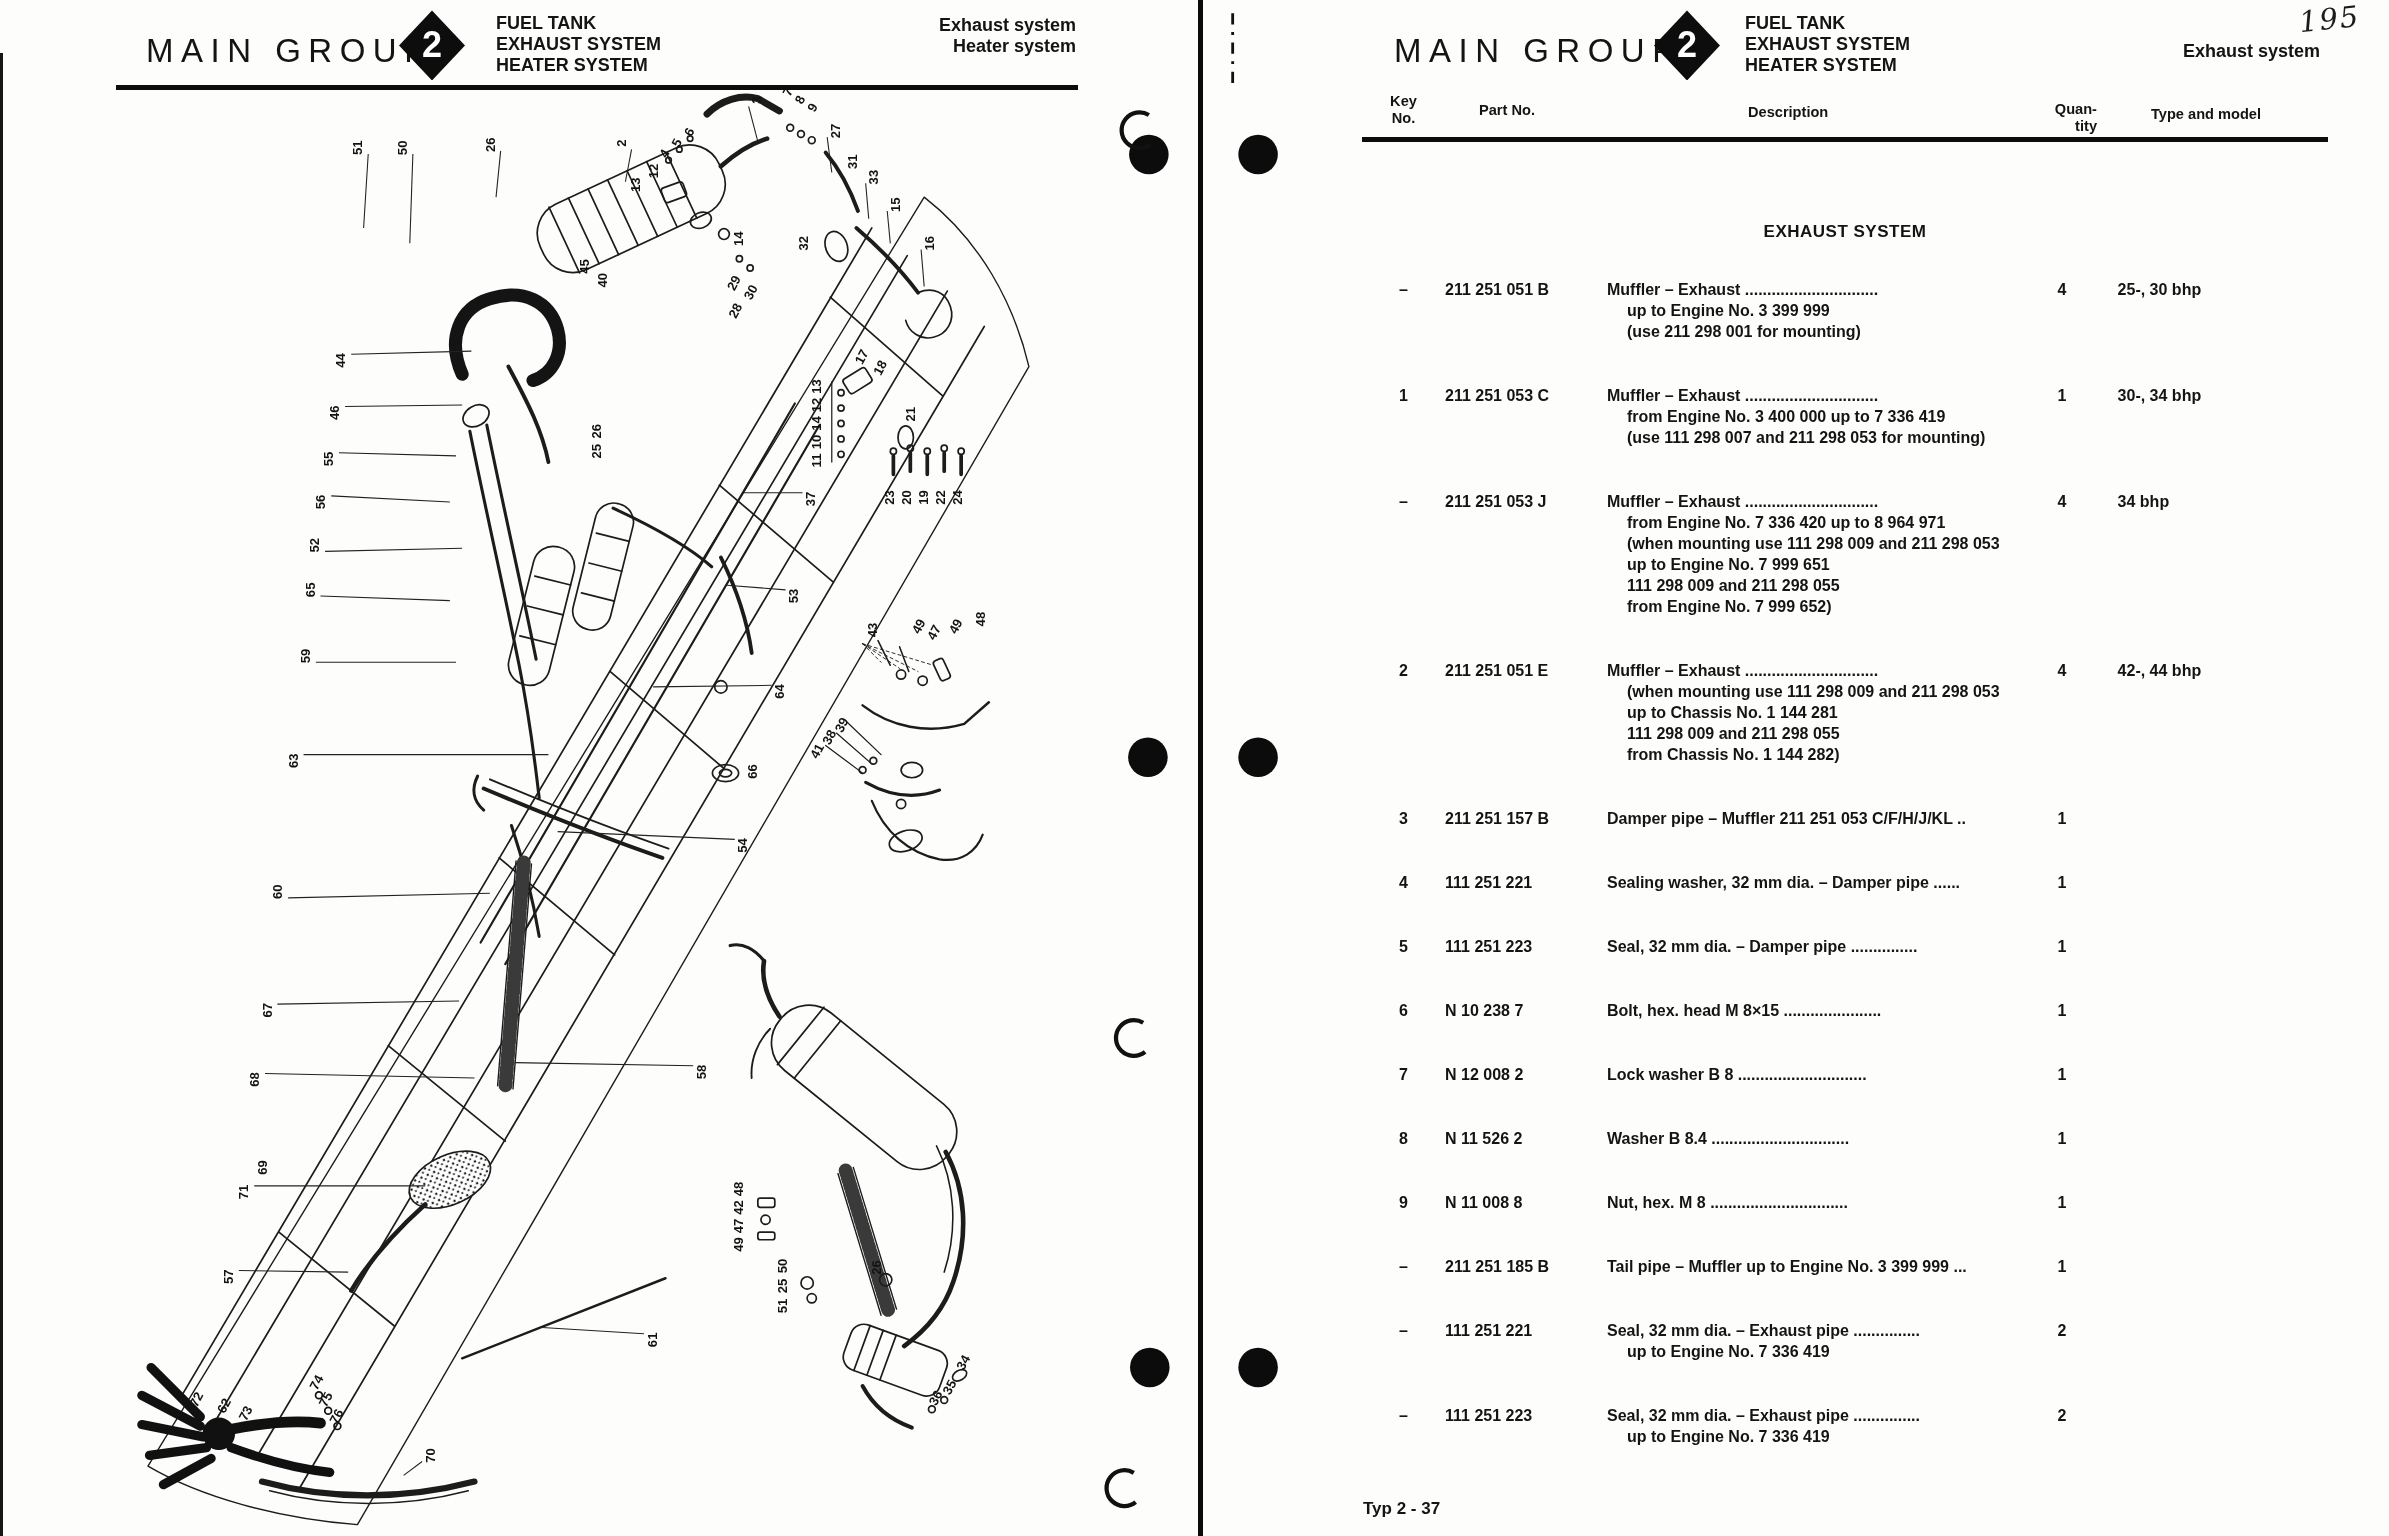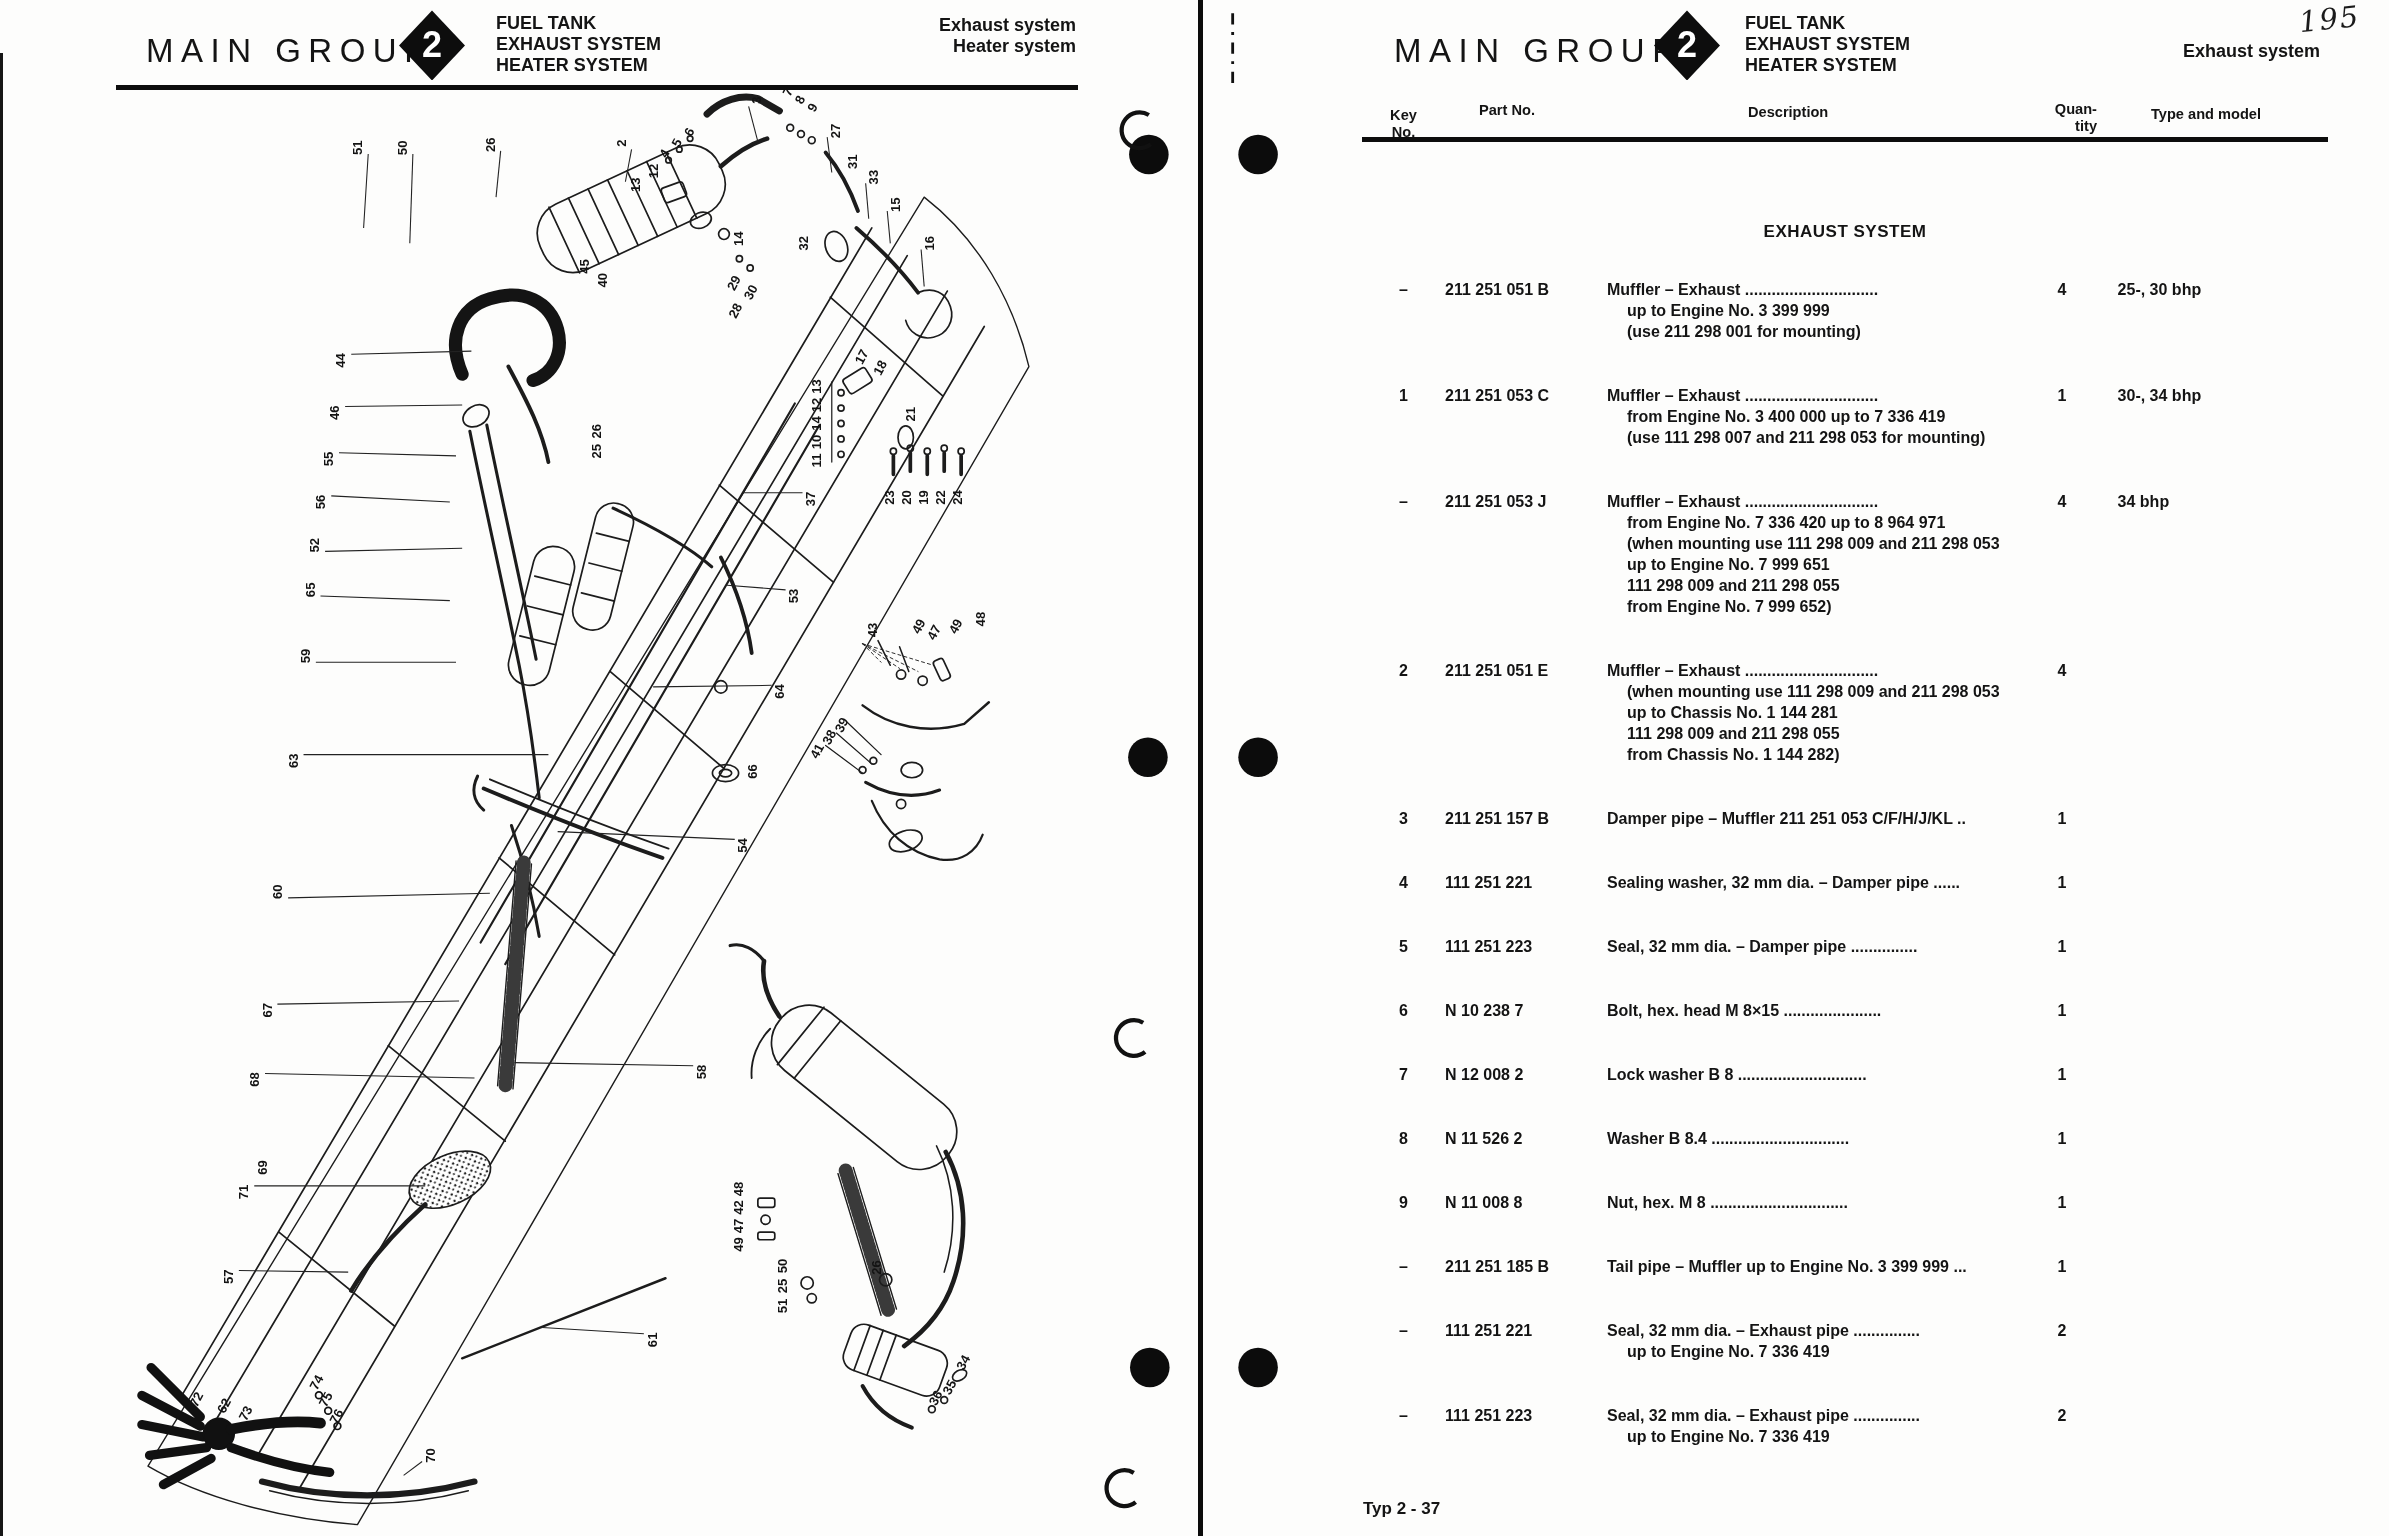--- a/index.html
+++ b/index.html
@@ -26,21 +26,21 @@
   .rule{position:absolute;background:#0d0d0d;height:4.7px;}
   .rule-left{left:116px;top:85px;width:962px;}
   .rule-right{left:1362px;top:137px;width:966px;}
   .divider{position:absolute;left:1198px;top:0;width:4.7px;height:1537px;background:#0b0b0b;}
   .left-edge{position:absolute;left:0;top:53px;width:2.8px;height:1484px;background:#161616;}
   .handwritten{position:absolute;left:2299px;top:1.9px;font-family:"DejaVu Serif",serif;
     font-style:italic;font-size:29px;transform:rotate(-6deg);color:#1b1b1b;letter-spacing:1.9px;}
   
   .colhead{position:absolute;left:1362px;top:89px;width:966px;height:49px;font-size:14.6px;font-weight:700;}
   .colhead>div,.colhead>span{position:absolute;line-height:17px;}
-  .ch-key{left:0;top:3.8px;width:83px;text-align:center;margin-top:14px;}
+  .ch-key{left:0;top:3.8px;width:83px;text-align:center;}
   .ch-part{left:117px;top:13px;}
   .ch-desc{left:386px;top:15px;}
   .ch-qty{left:669px;top:12px;width:66px;text-align:right;}
   .ch-type{left:789px;top:17px;}
   .section-title{position:absolute;left:1362px;top:222px;width:966px;text-align:center;
     font-size:17px;font-weight:700;letter-spacing:0.5px;}
   .rows{position:absolute;left:1362px;top:279px;width:966px;font-size:16px;font-weight:700;line-height:21px;}
   .trow{display:grid;grid-template-columns:83px 132px 452px 66px 1fr;margin-bottom:43px;}
   .c-key{text-align:center;}
   .c-part{white-space:nowrap;}
@@ -449,20 +449,21 @@
         <div class="c-key">2</div>
         <div class="c-part">211 251 051 E</div>
         <div class="c-desc">
           <div class="dline">Muffler – Exhaust ..............................</div>
           <div class="dline cont">(when mounting use 111 298 009 and 211 298 053</div>
           <div class="dline cont">up to Chassis No. 1 144 281</div>
           <div class="dline cont">111 298 009 and 211 298 055</div>
           <div class="dline cont">from Chassis No. 1 144 282)</div>
         </div>
         <div class="c-qty">4</div>
+        <div class="c-type">42-, 44 bhp</div>
       </div>
       <div class="trow">
         <div class="c-key">3</div>
         <div class="c-part">211 251 157 B</div>
         <div class="c-desc">
           <div class="dline">Damper pipe – Muffler 211 251 053 C/F/H/J/KL ..</div>
         </div>
         <div class="c-qty">1</div>
         <div class="c-type"></div>
       </div>

